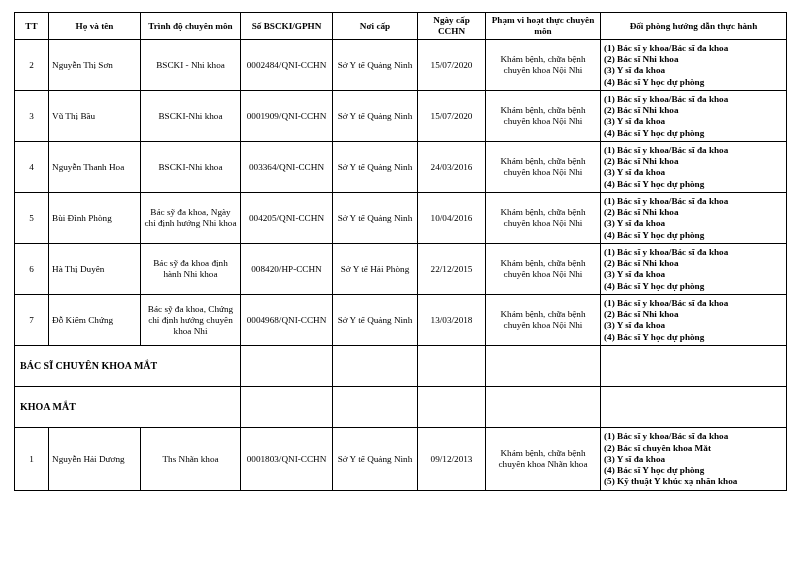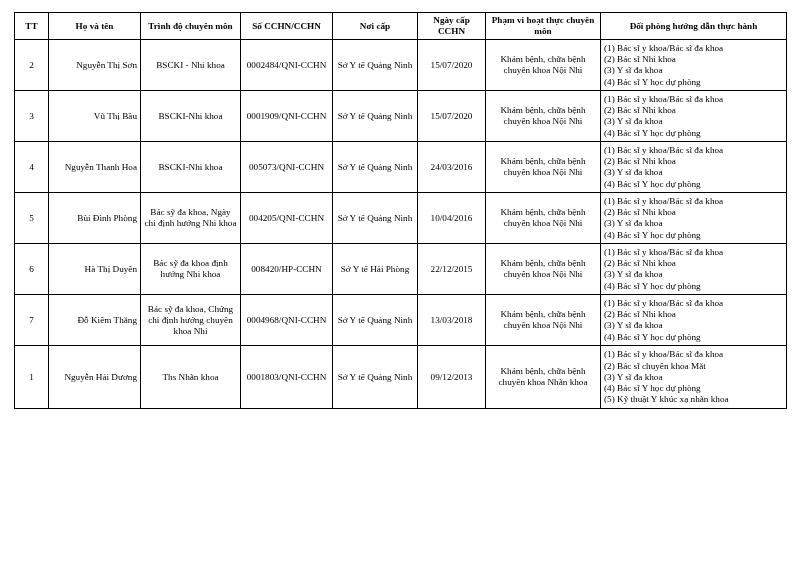--- a/index.html
+++ b/index.html
@@ -44,26 +44,26 @@
   .col-tt      { width: 34px; }
   .col-name    { width: 92px; }
   .col-level   { width: 100px; }
   .col-cchn    { width: 92px; }
   .col-place   { width: 85px; }
   .col-date    { width: 68px; }
   .col-scope   { width: 115px; }
   .col-object  { width: 186px; }
 
   td.c  { text-align: center; }
-  td.l  { text-align: right; }
+  td.l  { text-align: left; }
   td.obj {
     text-align: left;
     padding-left: 4px;
   }
-  td.obj div { white-space: nowrap; }
+  td.obj div { white-space: nowrap; font-weight: bold; }
   tr.section td {
     font-weight: bold;
     font-size: 10px;
     padding: 7px 5px;
     text-align: left;
   }
   tr.section td.empty { }
   .row-tall td { height: 46px; }
   .row-section td { height: 26px; }
   .row-last td { height: 58px; }
@@ -81,21 +81,21 @@
       <col class="col-place">
       <col class="col-date">
       <col class="col-scope">
       <col class="col-object">
     </colgroup>
     <thead>
       <tr>
         <th>TT</th>
         <th>Họ và tên</th>
         <th>Trình độ chuyên môn</th>
-        <th>Số CCHN/CCHN</th>
+        <th>Số BSCKI/GPHN</th>
         <th>Nơi cấp</th>
         <th>Ngày cấp CCHN</th>
         <th>Phạm vi hoạt thực chuyên môn</th>
         <th>Đối phòng hướng dẫn thực hành</th>
       </tr>
     </thead>
     <tbody id="table-body">
         <tr class="row-tall">
           <td class="c">2</td>
           <td class="l">Nguyễn Thị Sơn</td>
@@ -123,21 +123,21 @@
             <div>(1) Bác sĩ y khoa/Bác sĩ đa khoa</div>
             <div>(2) Bác sĩ Nhi khoa</div>
             <div>(3) Y sĩ đa khoa</div>
             <div>(4) Bác sĩ Y học dự phòng</div>
           </td>
         </tr>
         <tr class="row-tall">
           <td class="c">4</td>
           <td class="l">Nguyễn Thanh Hoa</td>
           <td class="c">BSCKI-Nhi khoa</td>
-          <td class="c">005073/QNI-CCHN</td>
+          <td class="c">003364/QNI-CCHN</td>
           <td class="c">Sở Y tế Quảng Ninh</td>
           <td class="c">24/03/2016</td>
           <td class="c">Khám bệnh, chữa bệnh chuyên khoa Nội Nhi</td>
           <td class="obj">
             <div>(1) Bác sĩ y khoa/Bác sĩ đa khoa</div>
             <div>(2) Bác sĩ Nhi khoa</div>
             <div>(3) Y sĩ đa khoa</div>
             <div>(4) Bác sĩ Y học dự phòng</div>
           </td>
         </tr>
@@ -152,46 +152,62 @@
           <td class="obj">
             <div>(1) Bác sĩ y khoa/Bác sĩ đa khoa</div>
             <div>(2) Bác sĩ Nhi khoa</div>
             <div>(3) Y sĩ đa khoa</div>
             <div>(4) Bác sĩ Y học dự phòng</div>
           </td>
         </tr>
         <tr class="row-tall">
           <td class="c">6</td>
           <td class="l">Hà Thị Duyên</td>
-          <td class="c">Bác sỹ đa khoa định hướng Nhi khoa</td>
+          <td class="c">Bác sỹ đa khoa định hành Nhi khoa</td>
           <td class="c">008420/HP-CCHN</td>
           <td class="c">Sở Y tế Hải Phòng</td>
           <td class="c">22/12/2015</td>
           <td class="c">Khám bệnh, chữa bệnh chuyên khoa Nội Nhi</td>
           <td class="obj">
             <div>(1) Bác sĩ y khoa/Bác sĩ đa khoa</div>
             <div>(2) Bác sĩ Nhi khoa</div>
             <div>(3) Y sĩ đa khoa</div>
             <div>(4) Bác sĩ Y học dự phòng</div>
           </td>
         </tr>
         <tr class="row-tall">
           <td class="c">7</td>
-          <td class="l">Đỗ Kiêm Thắng</td>
+          <td class="l">Đỗ Kiêm Chứng</td>
           <td class="c">Bác sỹ đa khoa, Chứng chỉ định hướng chuyên khoa Nhi</td>
           <td class="c">0004968/QNI-CCHN</td>
           <td class="c">Sở Y tế Quảng Ninh</td>
           <td class="c">13/03/2018</td>
           <td class="c">Khám bệnh, chữa bệnh chuyên khoa Nội Nhi</td>
           <td class="obj">
             <div>(1) Bác sĩ y khoa/Bác sĩ đa khoa</div>
             <div>(2) Bác sĩ Nhi khoa</div>
             <div>(3) Y sĩ đa khoa</div>
             <div>(4) Bác sĩ Y học dự phòng</div>
           </td>
+        </tr>
+        <tr class="row-section section">
+          <td colspan="3" class="section-title">BÁC SĨ CHUYÊN KHOA MẮT</td>
+          <td class="empty"></td>
+          <td class="empty"></td>
+          <td class="empty"></td>
+          <td class="empty"></td>
+          <td class="empty"></td>
+        </tr>
+        <tr class="row-section section">
+          <td colspan="3" class="section-title">KHOA MẮT</td>
+          <td class="empty"></td>
+          <td class="empty"></td>
+          <td class="empty"></td>
+          <td class="empty"></td>
+          <td class="empty"></td>
         </tr>
         <tr class="row-last">
           <td class="c">1</td>
           <td class="l">Nguyễn Hải Dương</td>
           <td class="c">Ths Nhãn khoa</td>
           <td class="c">0001803/QNI-CCHN</td>
           <td class="c">Sở Y tế Quảng Ninh</td>
           <td class="c">09/12/2013</td>
           <td class="c">Khám bệnh, chữa bệnh chuyên khoa Nhãn khoa</td>
           <td class="obj">

